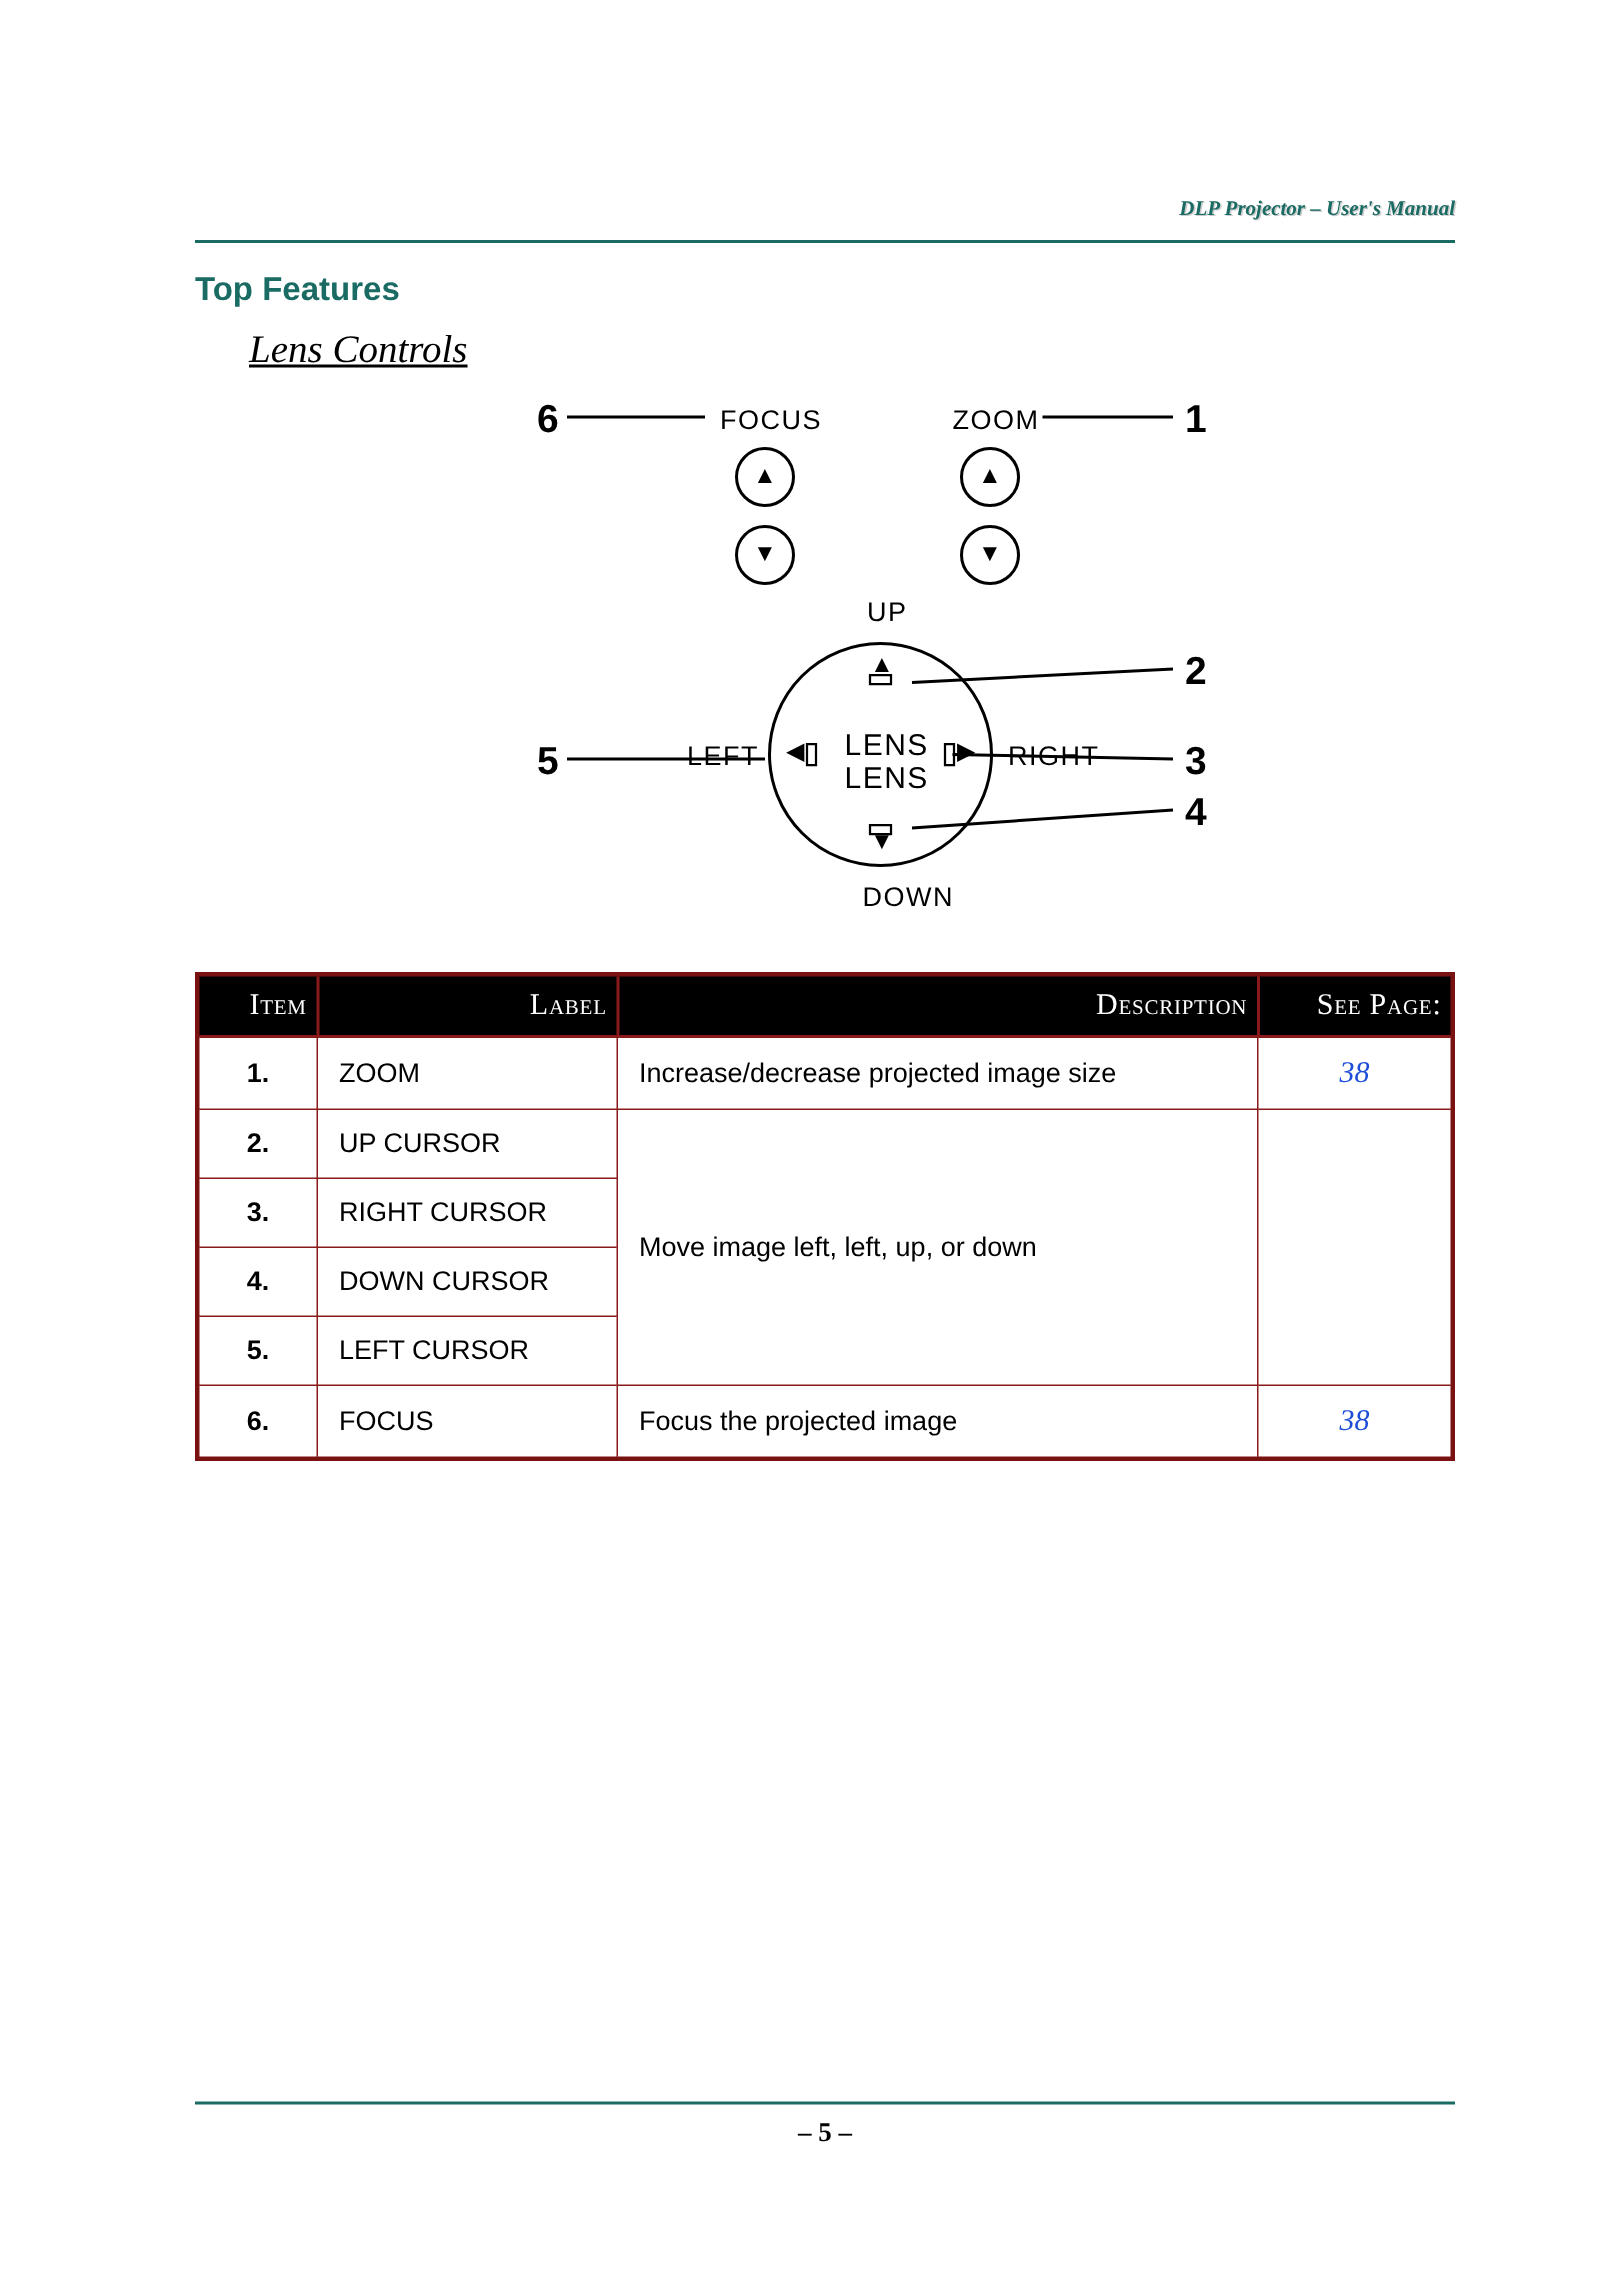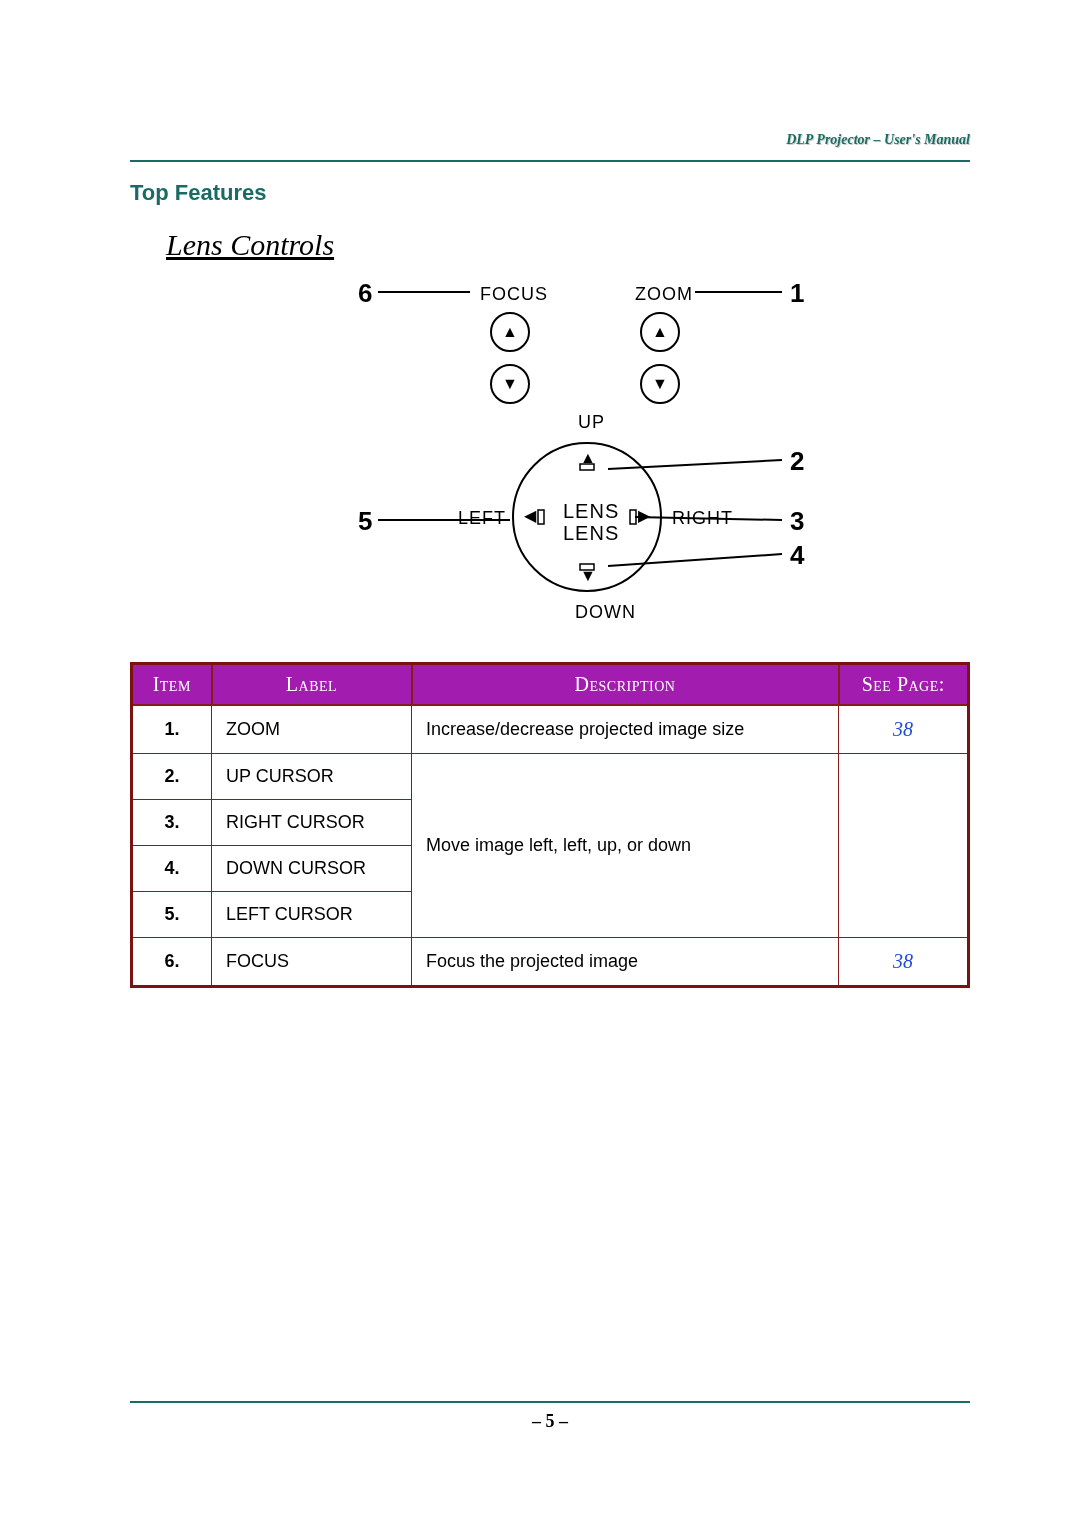--- a/index.html
+++ b/index.html
@@ -29,26 +29,26 @@
     font-family: "Times New Roman", serif;
     font-size: 14px;
     color: #1a6b63;
     text-shadow: 1px 1px 0 #ccc;
   }
   .section-title {
     color: #1a6b63;
     font-weight: bold;
     font-size: 22px;
     margin-top: 18px;
-    margin-bottom: 22px;
+    margin-bottom: 12px;
   }
   .subsection {
     font-family: "Times New Roman", serif;
     font-style: italic;
-    font-size: 30px;
+    font-size: 26px;
     text-decoration: underline;
     margin-left: 36px;
     margin-bottom: 10px;
   }
   .diagram {
     position: relative;
     width: 700px;
     height: 370px;
     margin-left: 150px;
     margin-bottom: 20px;
@@ -89,29 +89,29 @@
   .tri {
     font-size: 16px;
     line-height: 1;
   }
   table.feat {
     width: 100%;
     border-collapse: collapse;
     margin-top: 10px;
   }
   table.feat th {
-    background: #a21caf;
+    background: #000000;
     color: #ffffff;
     font-family: "Times New Roman", serif;
     font-size: 20px;
     font-weight: normal;
     font-variant: small-caps;
     padding: 8px 6px;
     border: 2px solid #8a1a1a;
-    text-align: center;
+    text-align: right;
     letter-spacing: 0.5px;
   }
   table.feat td {
     border: 1px solid #8a1a1a;
     padding: 12px 14px;
     font-size: 18px;
     vertical-align: middle;
   }
   table.feat td.item {
     text-align: center;

